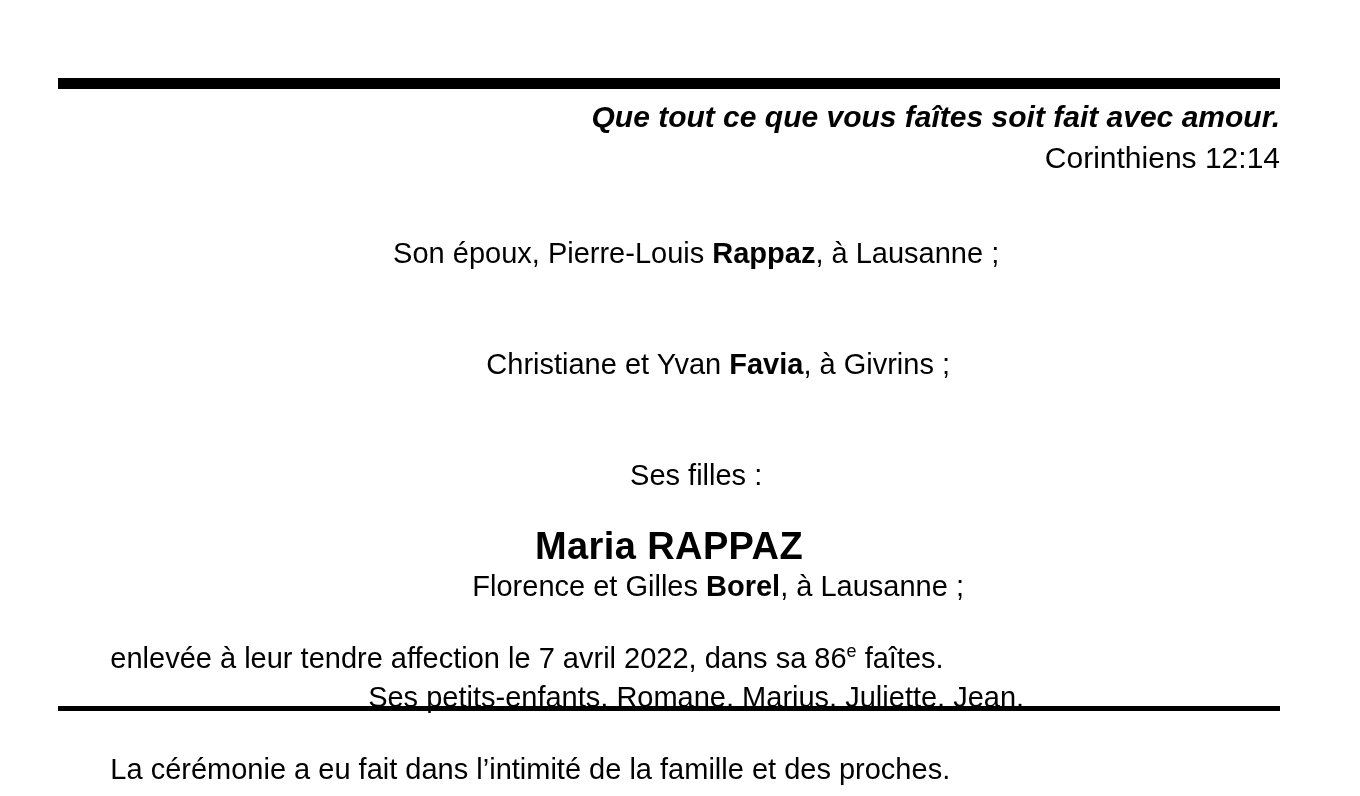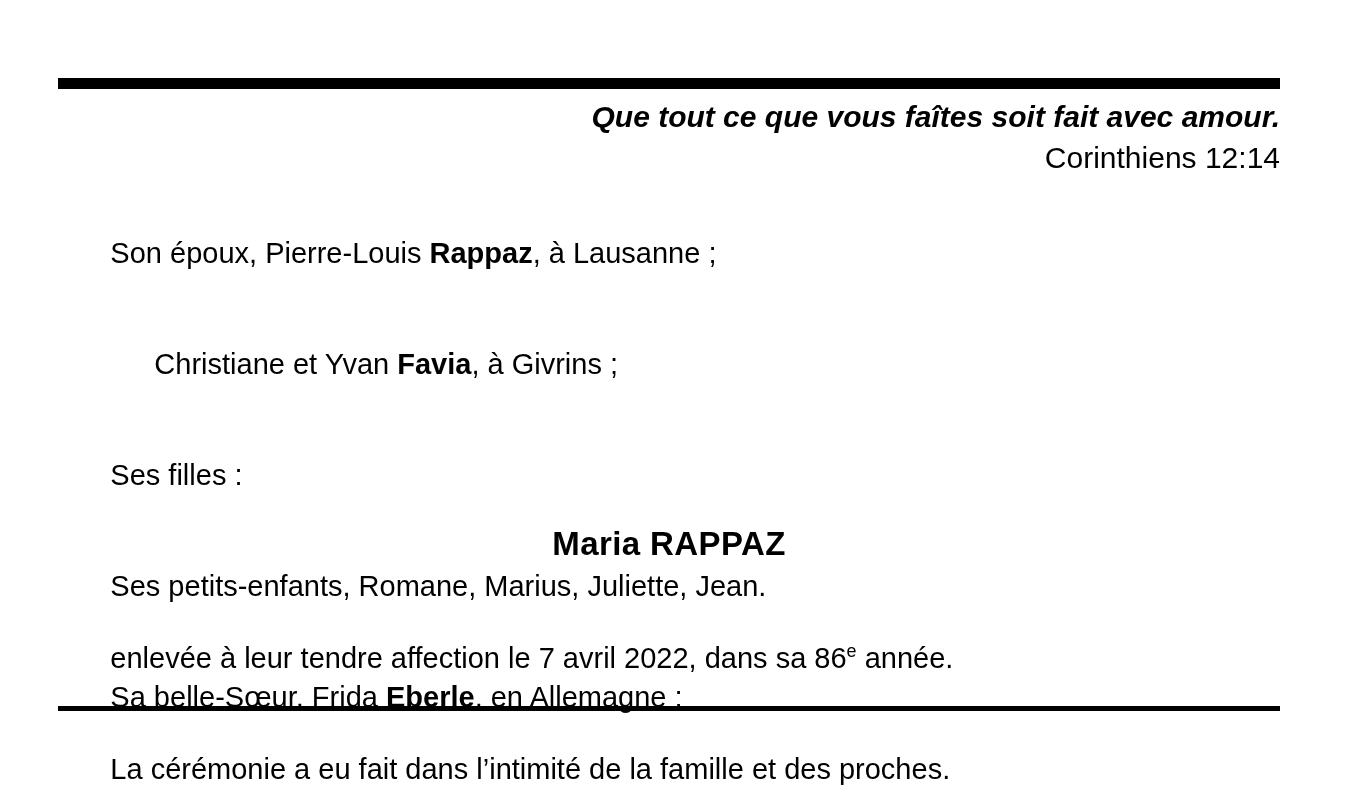--- a/index.html
+++ b/index.html
@@ -58,31 +58,32 @@
   .body-block {
     position: absolute;
     left: 62px;
     top: 198px;
     width: 1220px;
     font-size: 29px;
     line-height: 37px;
   }
   .body-block .line {
     white-space: pre;
+    text-align: center;
   }
   .body-block .indent {
     padding-left: 44px;
   }
   .deceased {
     position: absolute;
     left: 58px;
     top: 525px;
     width: 1222px;
     text-align: center;
-    font-size: 33px;
+    font-size: 38px;
     font-weight: bold;
     letter-spacing: 0.4px;
   }
   .closing {
     position: absolute;
     left: 62px;
     top: 603px;
     width: 1220px;
     font-size: 29px;
     line-height: 37px;
@@ -112,34 +113,37 @@
   <div class="body-block">
     <div class="line">
       <span>Son époux, Pierre-Louis </span><b>Rappaz</b><span>, à Lausanne ;</span>
     </div>
     <div class="line indent">
       <span>Christiane et Yvan </span><b>Favia</b><span>, à Givrins ;</span>
     </div>
     <div class="line">
       <span>Ses filles :</span><b></b><span></span>
     </div>
+    <div class="line indent">
+      <span>Florence et Gilles </span><b>Borel</b><span>, à Lausanne ;</span>
+    </div>
     <div class="line">
       <span>Ses petits-enfants, Romane, Marius, Juliette, Jean.</span><b></b><span></span>
     </div>
     <div class="line">
       <span>Sa belle-Sœur, Frida </span><b>Eberle</b><span>, en Allemagne ;</span>
     </div>
 
   </div>
 
   <div class="deceased">Maria RAPPAZ</div>
 
   <div class="closing">
     <div class="line">
-      <span>enlevée à leur tendre affection le 7 avril 2022, dans sa 86</span><sup>e</sup><span> année.</span><b></b><span></span>
+      <span>enlevée à leur tendre affection le 7 avril 2022, dans sa 86</span><sup>e</sup><span> faîtes.</span><b></b><span></span>
     </div>
     <div class="line">
       <span>La cérémonie a eu fait dans l’intimité de la famille et des proches.</span><sup></sup><span></span><b></b><span></span>
     </div>
 
   </div>
 
   <div class="rule-bottom"></div>
 
 </div>

